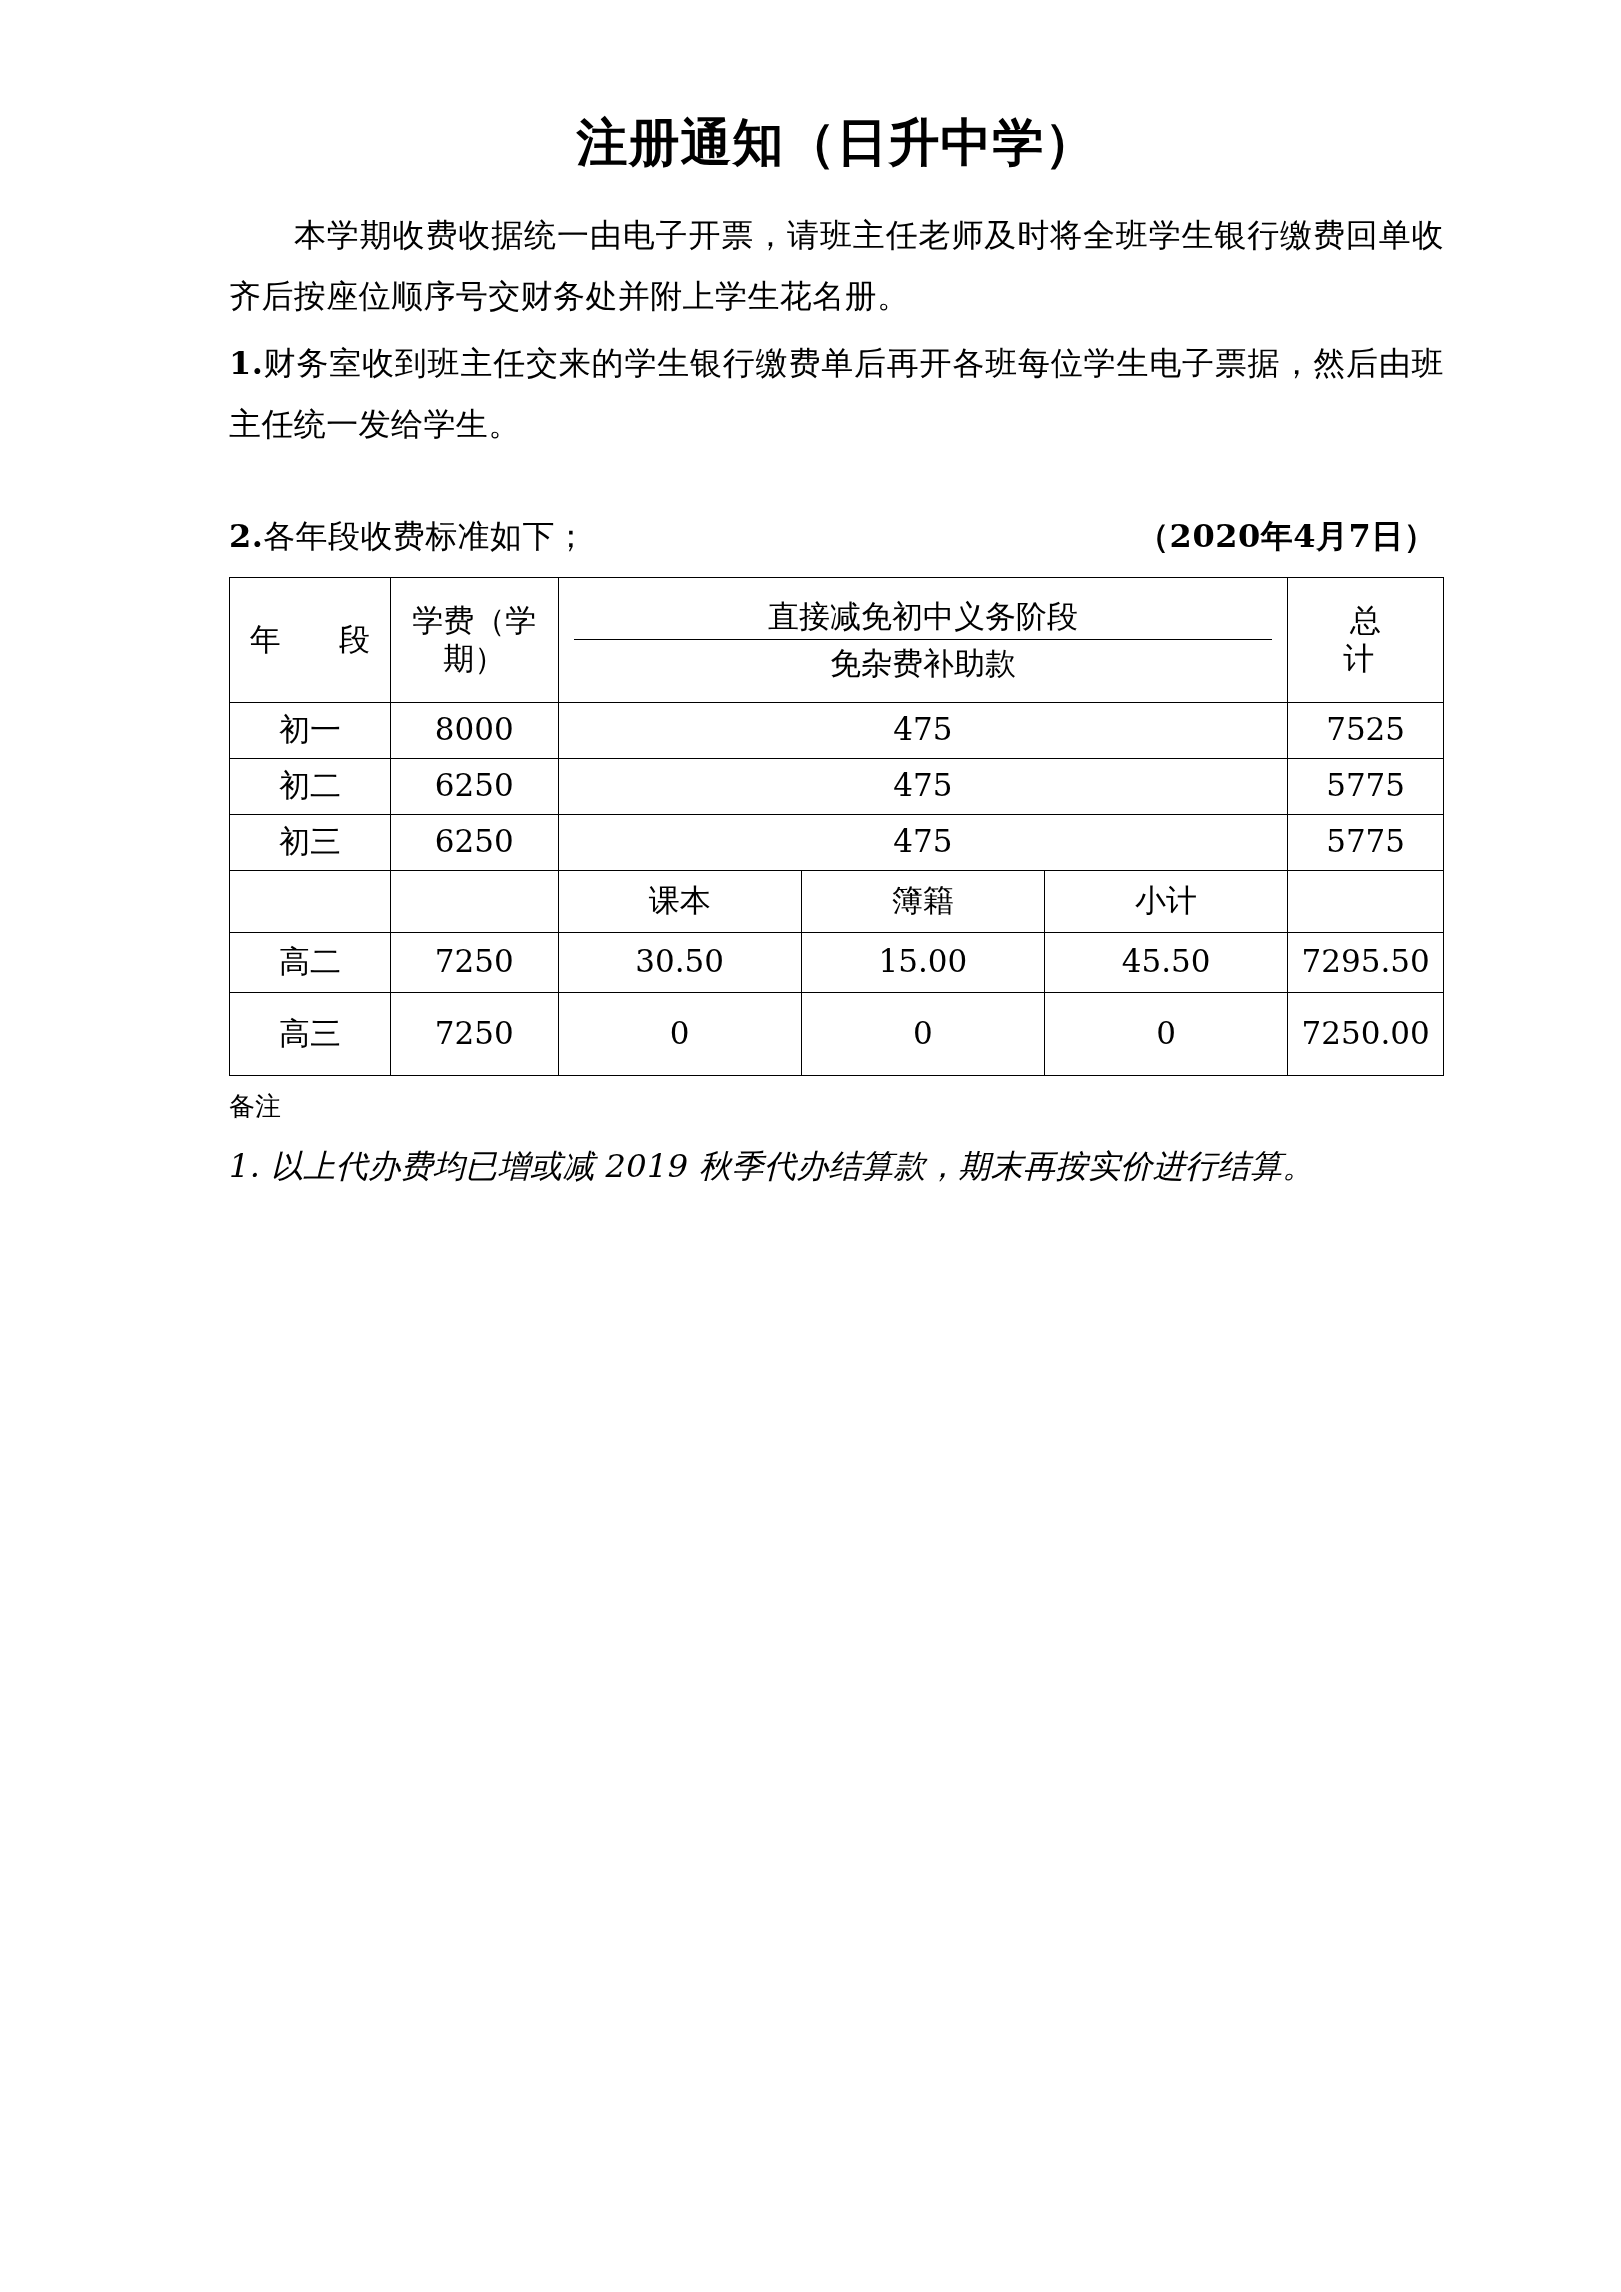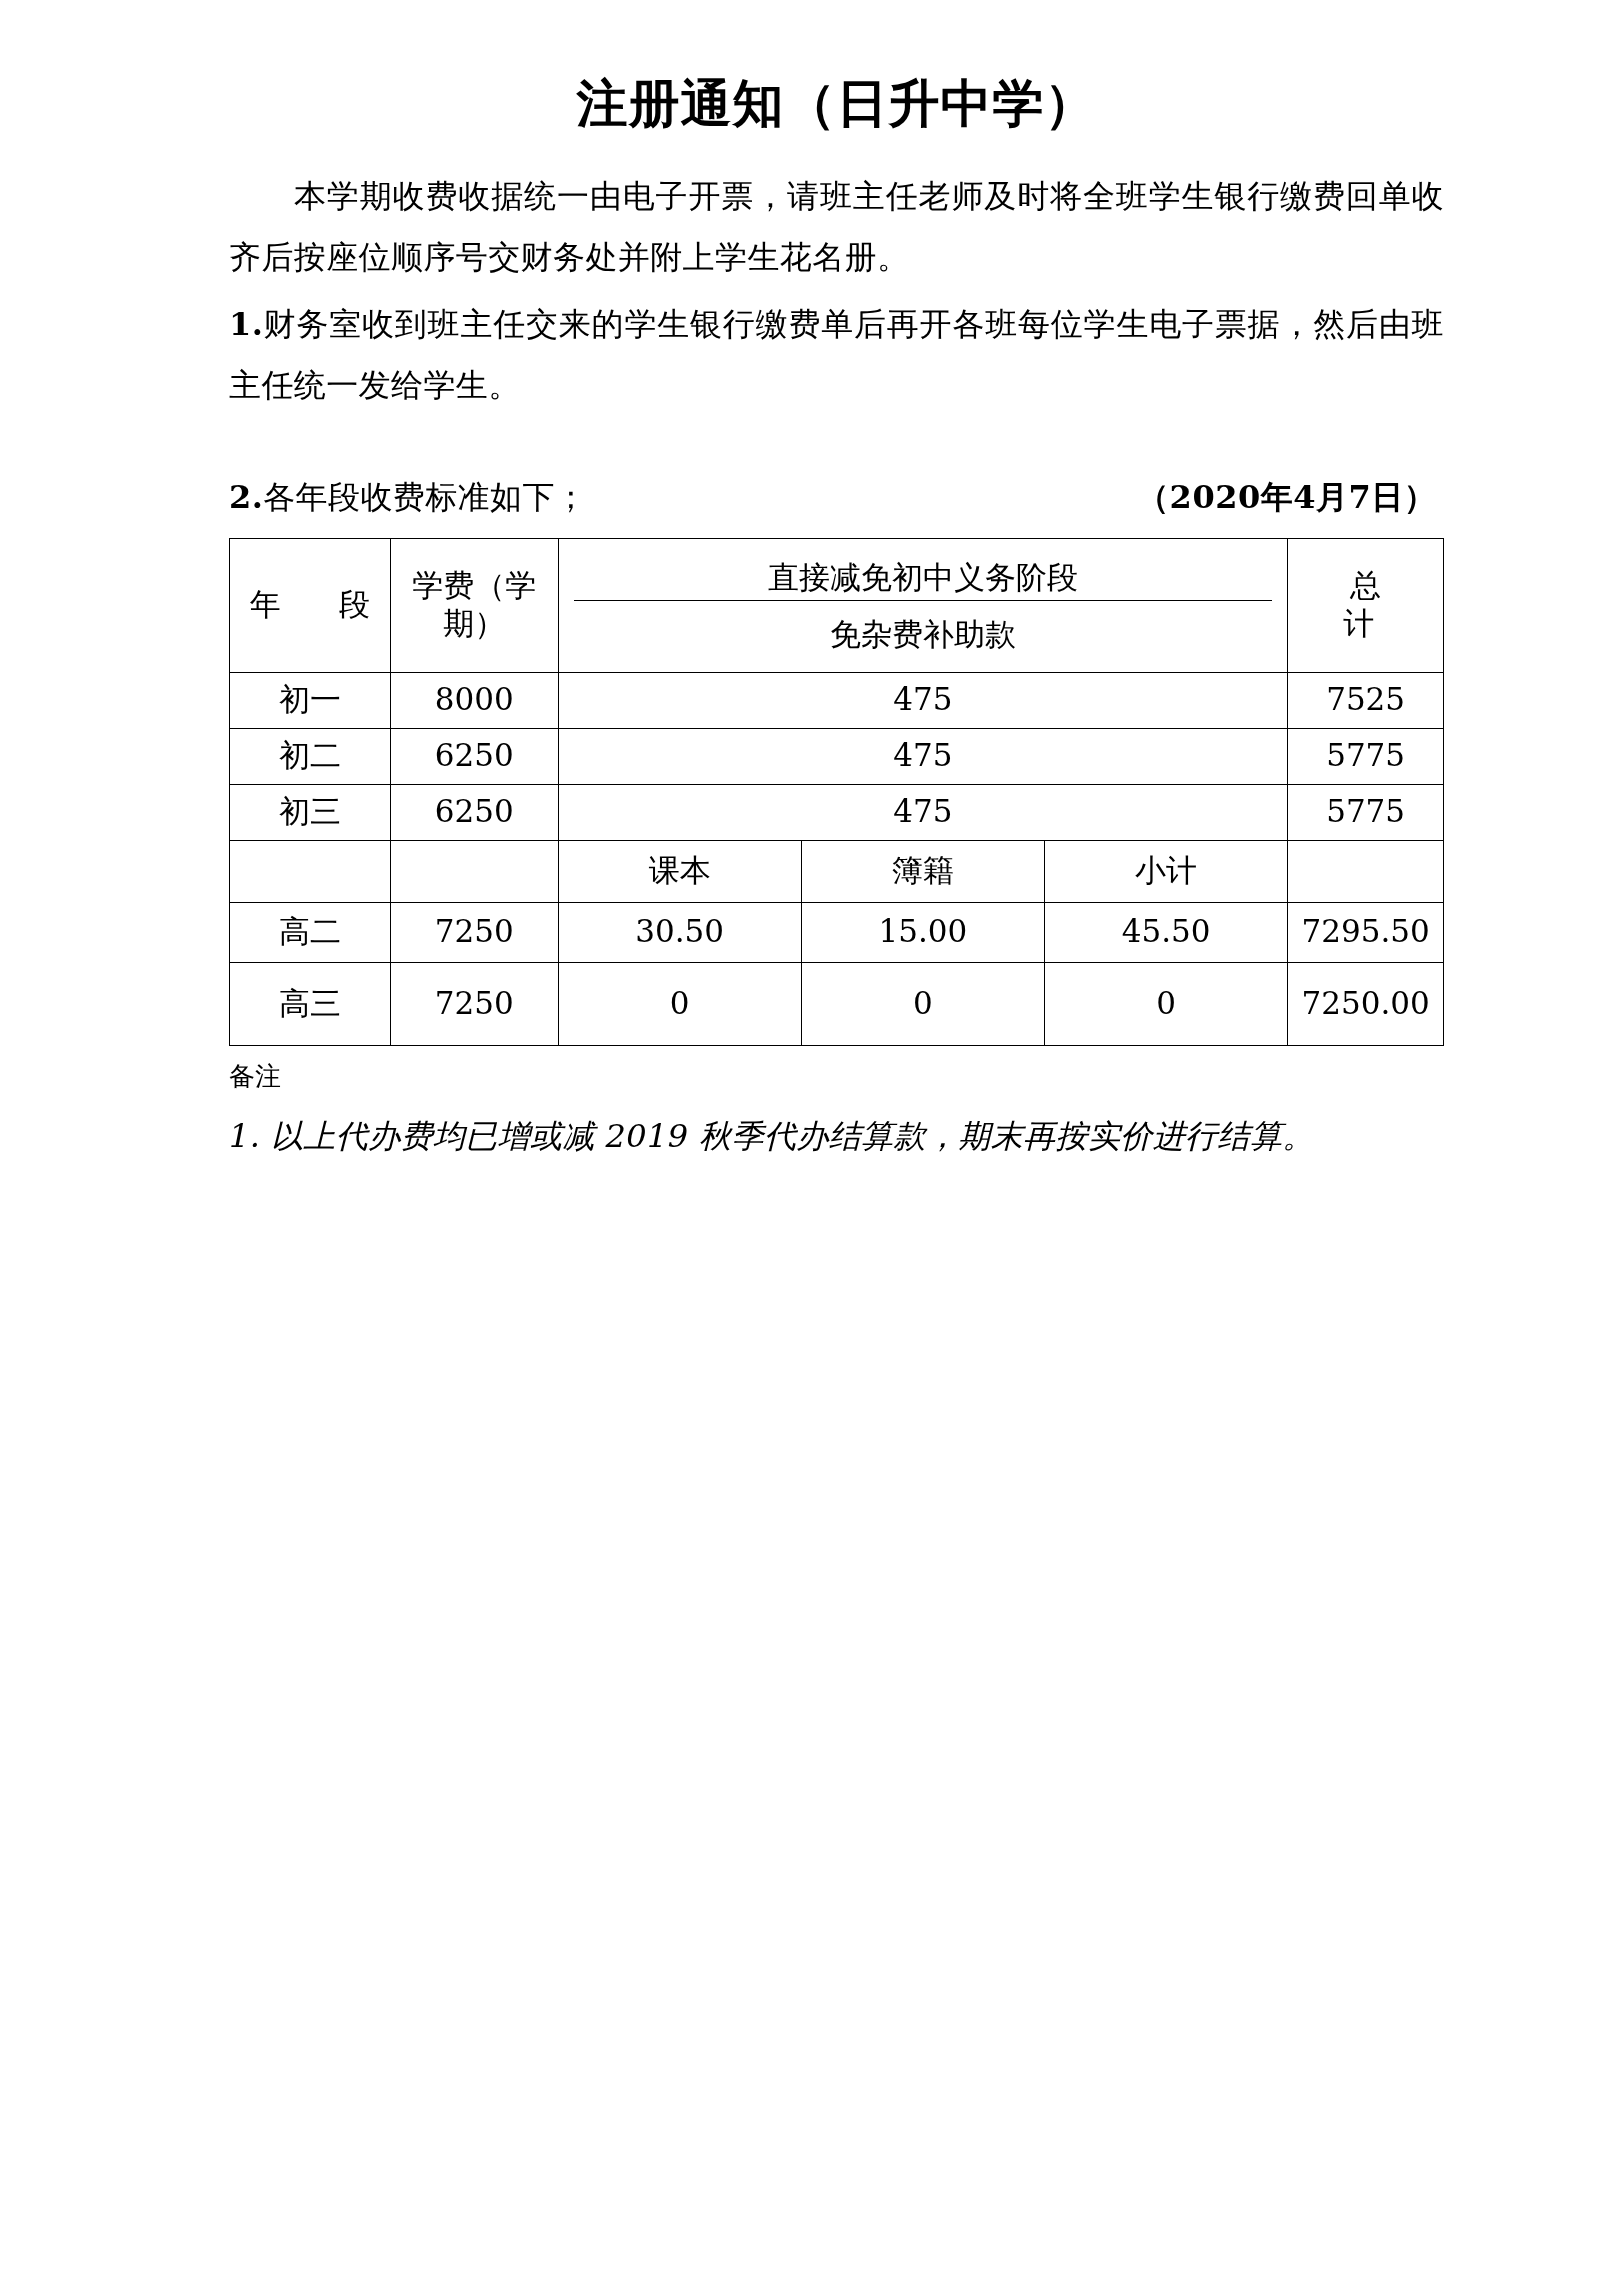--- a/index.html
+++ b/index.html
@@ -28,21 +28,21 @@
 
   
   .doc-title {
     font-family: "DejaVu Sans", "Liberation Sans", sans-serif;
     font-weight: 700;
     font-size: 51px;
     line-height: 1.0;
     text-align: center;
     letter-spacing: 1px;
     margin: 0;
-    padding-top: 78px;
+    padding-top: 117px;
     padding-bottom: 0;
     white-space: nowrap;
   }
 
   
   .para {
     font-family: "DejaVu Serif", "Liberation Serif", serif;
     font-size: 32px;
     line-height: 61px;
     text-align: justify;
@@ -115,21 +115,20 @@
   .hdr-tuition { letter-spacing: 0px; line-height: 1.25; }
   .stacked { padding: 15px !important; }
   .stacked .top {
     border-bottom: 1.6px solid #000000;
     height: 46px;
     line-height: 46px;
   }
   .stacked .bot {
     height: 46px;
     line-height: 46px;
-    margin-top: 10px;
   }
   .r-body td { height: 51px; }
   .r-tall td { height: 55px; }
   .r-sub td  { height: 57px; }
   .r-last td { height: 78px; }
 
   
   .notes-title {
     font-family: Liberation Mono, monospace;
     font-size: 26px;

